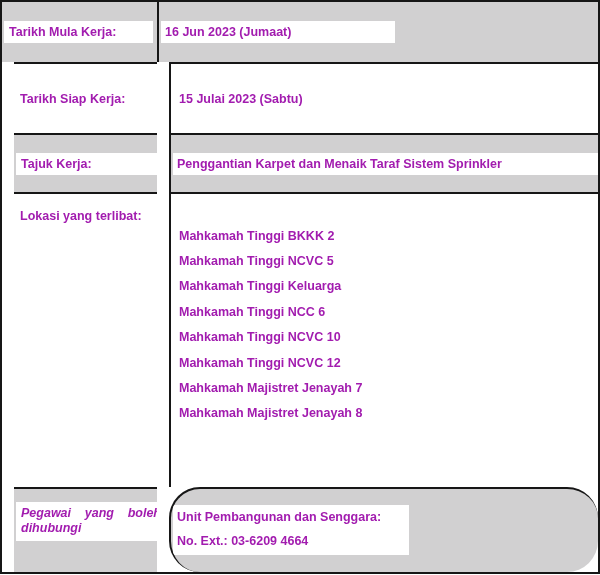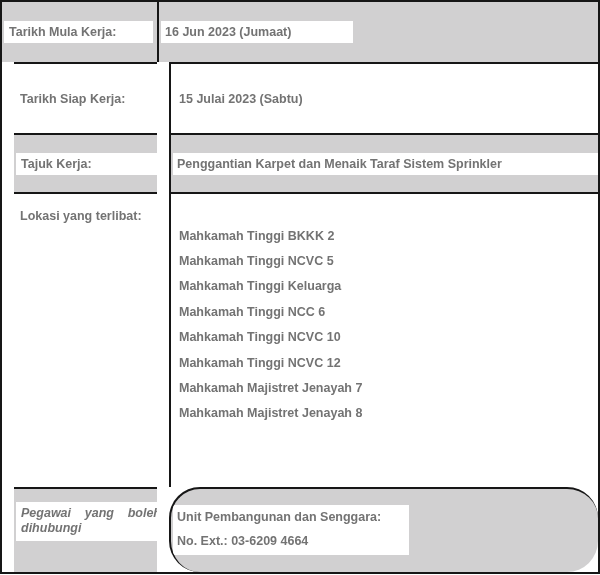--- a/index.html
+++ b/index.html
@@ -9,21 +9,21 @@
     -webkit-font-smoothing:antialiased;
   }
   .doc-table{
     box-sizing:border-box;
     width:600px;height:574px;
     border:2px solid #161616;
     display:grid;
     grid-template-columns:155px 1fr;
     grid-template-rows:60px 71px 59px 295px 1fr;
     background:#ffffff;
-    color:#737373;
+    color:#a21caf;
     font-weight:bold;
     font-size:12.5px;
     letter-spacing:0;
   }
   .cell{
     box-sizing:border-box;
     display:flex;flex-direction:column;justify-content:center;
     overflow:hidden;
   }
   .cell.shaded{background:#d1d0d1;}
@@ -32,21 +32,21 @@
   
   .hl{
     box-sizing:border-box;
     background:#ffffff;
     height:22px;
     display:flex;align-items:center;
     margin-left:2px;
     padding-left:4px;
   }
   .hl.label-band{width:149px;padding-left:5px;}
-  .hl.band-date{width:192px;}
+  .hl.band-date{width:234px;}
   .hl.band-title{width:431px;}
   .plain{padding-left:6px;}
   .rightcol .plain{padding-left:8px;}
   
   .cell.top-align{justify-content:flex-start;}
   .cell.loc-label{padding-top:15px;}
   .cell.loc-list{padding-top:29px;}
   .loc-item{
     height:25.4px;display:flex;align-items:center;padding-left:8px;
   }

